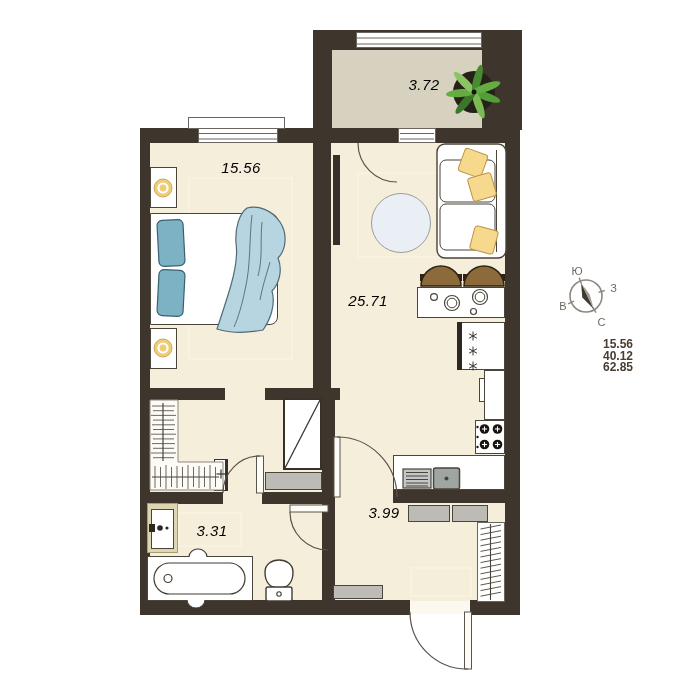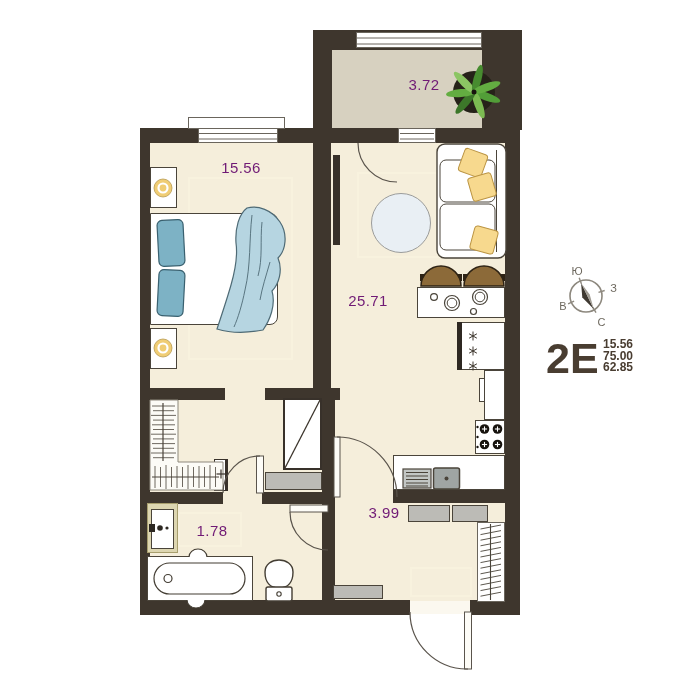--- a/index.html
+++ b/index.html
@@ -6,22 +6,22 @@
   #canvas{position:relative;width:700px;height:700px;background:#fff;overflow:hidden;
           font-family:"Liberation Sans",sans-serif;}
   .abs{position:absolute;box-sizing:border-box;}
   .floor{background:#f5eedb;}
   .bfloor{background:#d7d1c0;}
   .wall{background:#3e362d;}
   .white{background:#ffffff;border:1.5px solid #4a443a;}
   .winbox{background:#ffffff;border:1px solid #6a655c;}
   .gray{background:#bcbbb6;border:1px solid #4a443a;}
   .matline{border:2px solid #f8f2de;background:transparent;}
-  .lbl{position:absolute;transform:translate(-50%,-50%);font-size:15px;color:#701a75;
-       letter-spacing:.4px;white-space:nowrap;}
+  .lbl{position:absolute;transform:translate(-50%,-50%);font-size:15px;color:#000000;
+       letter-spacing:.4px;white-space:nowrap;font-style:italic;}
   .clbl{position:absolute;transform:translate(-50%,-50%);font-size:11px;color:#6e695f;}
   .code{position:absolute;left:546px;top:337px;font-size:43px;font-weight:700;color:#493d31;line-height:1;}
   .stats{position:absolute;left:603px;top:339px;font-size:12px;font-weight:700;color:#493d31;line-height:11.5px;}
   svg{position:absolute;left:0;top:0;pointer-events:none;}
 </style>
 </head>
 <body>
 
 <div id="canvas">
 
@@ -292,28 +292,27 @@
         <line x1="592.7" y1="307.1" x2="596.0" y2="312.7"></line>
       </g>
       <polygon points="581.1,282.9 582.3,297.4 593.7,308.9" fill="#3f3931"></polygon>
       <polygon points="581.1,282.9 589.7,294.6 593.7,308.9" fill="#a19c93"></polygon>
     </g>
   </svg>
 
   <div class="lbl" style="left:241px;top:167px;">15.56</div>
   <div class="lbl" style="left:368px;top:300px;">25.71</div>
   <div class="lbl" style="left:424px;top:84px;">3.72</div>
-  <div class="lbl" style="left:212px;top:530px;">1.78</div>
+  <div class="lbl" style="left:212px;top:530px;">3.31</div>
   <div class="lbl" style="left:384px;top:512px;">3.99</div>
 
   <div class="clbl" style="left:577px;top:271px;">Ю</div>
   <div class="clbl" style="left:613.5px;top:288px;">З</div>
   <div class="clbl" style="left:563px;top:306px;">В</div>
   <div class="clbl" style="left:601.5px;top:321.5px;">С</div>
 
-  <div class="code">2E</div>
   <div class="stats">
     <div>15.56</div>
-    <div>75.00</div>
+    <div>40.12</div>
     <div>62.85</div>
   </div>
 
 </div>
 
 </body></html>

